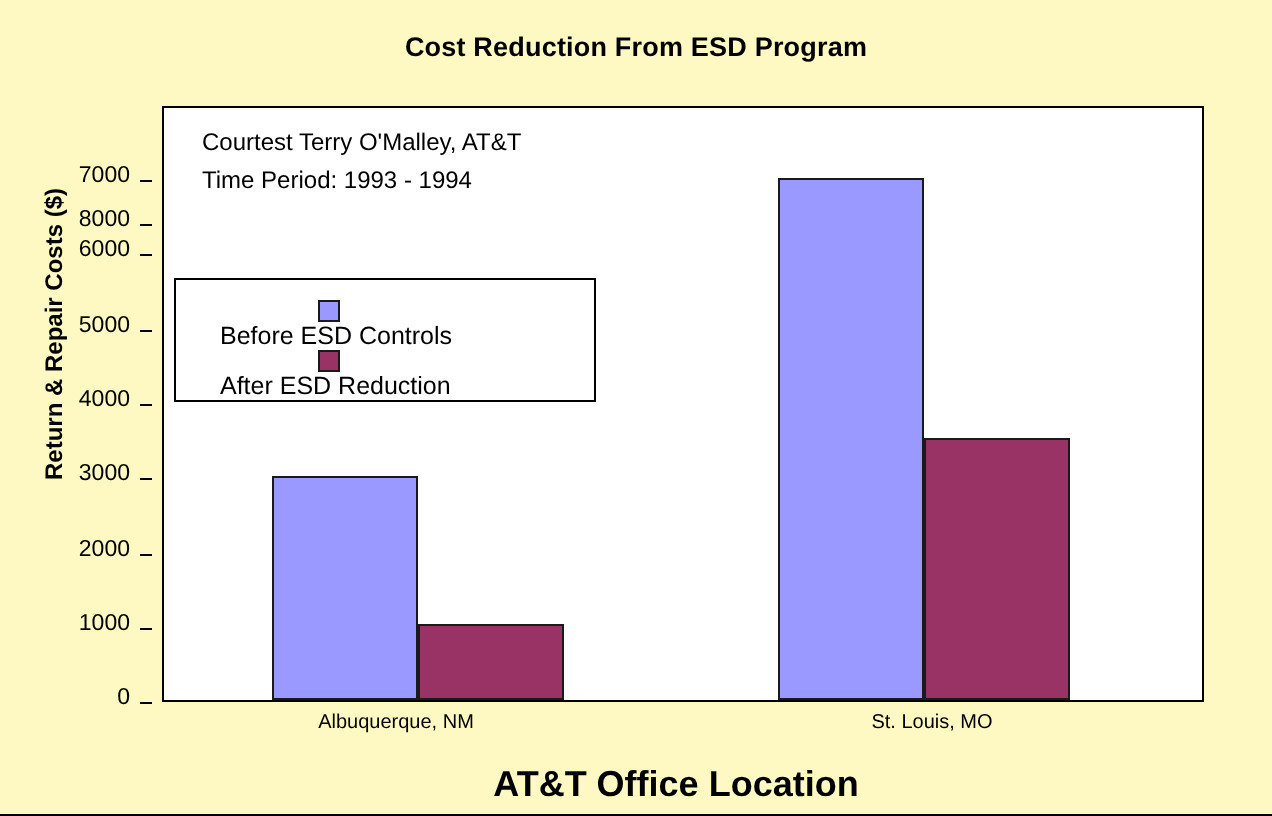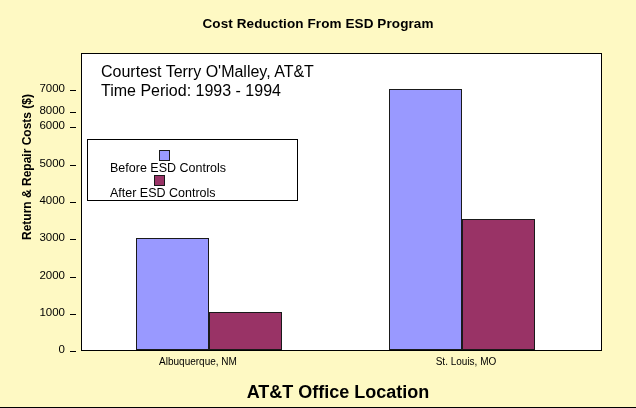--- a/index.html
+++ b/index.html
@@ -94,21 +94,21 @@
   .bar {
     position: absolute;
     box-sizing: border-box;
     border: 1px solid #1a1a1a;
   }
   
   #annotation {
     position: absolute;
     left: 101px;
     top: 62px;
-    font-size: 16px;
+    font-size: 12px;
     line-height: 19px;
     white-space: nowrap;
   }
   
   #legend {
     position: absolute;
     left: 87px;
     top: 139px;
     width: 211px;
     height: 62px;
@@ -210,21 +210,21 @@
     <div>Time Period: 1993 - 1994</div>
   </div>
 
   <div id="legend">
     <div class="legend-item" style="top:10px;">
       <span class="legend-swatch" style="background:#9999FF;"></span>
       <span class="legend-label">Before ESD Controls</span>
     </div>
     <div class="legend-item" style="top:35px;">
       <span class="legend-swatch" style="background:#993366;"></span>
-      <span class="legend-label">After ESD Controls</span>
+      <span class="legend-label">After ESD Reduction</span>
     </div>
   </div>
 
   <div class="x-cat-label" style="left:108px; width:180px;">Albuquerque, NM</div>
   <div class="x-cat-label" style="left:376px; width:180px;">St. Louis, MO</div>
 
   <div id="x-axis-title">AT&amp;T Office Location</div>
 
   <div id="image-bottom-edge"></div>
 

